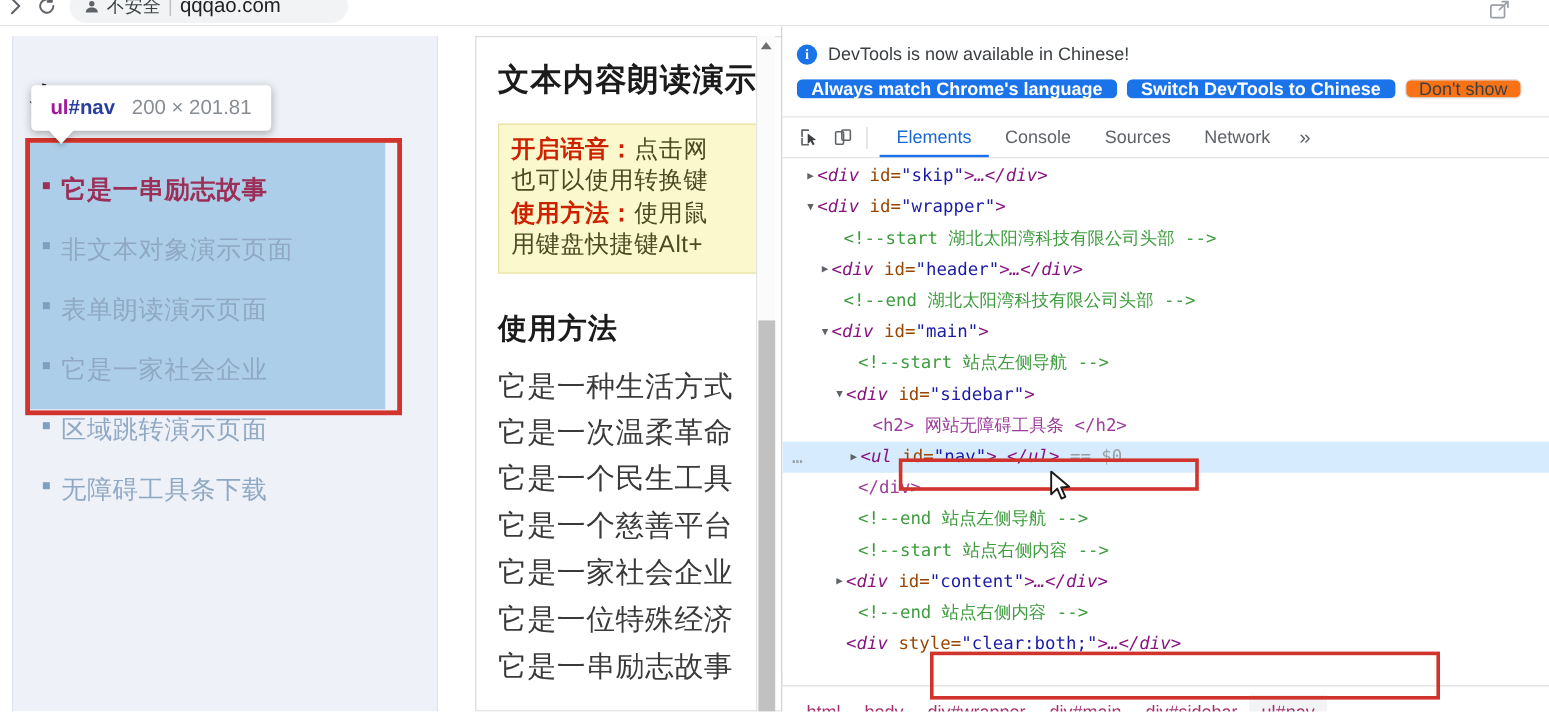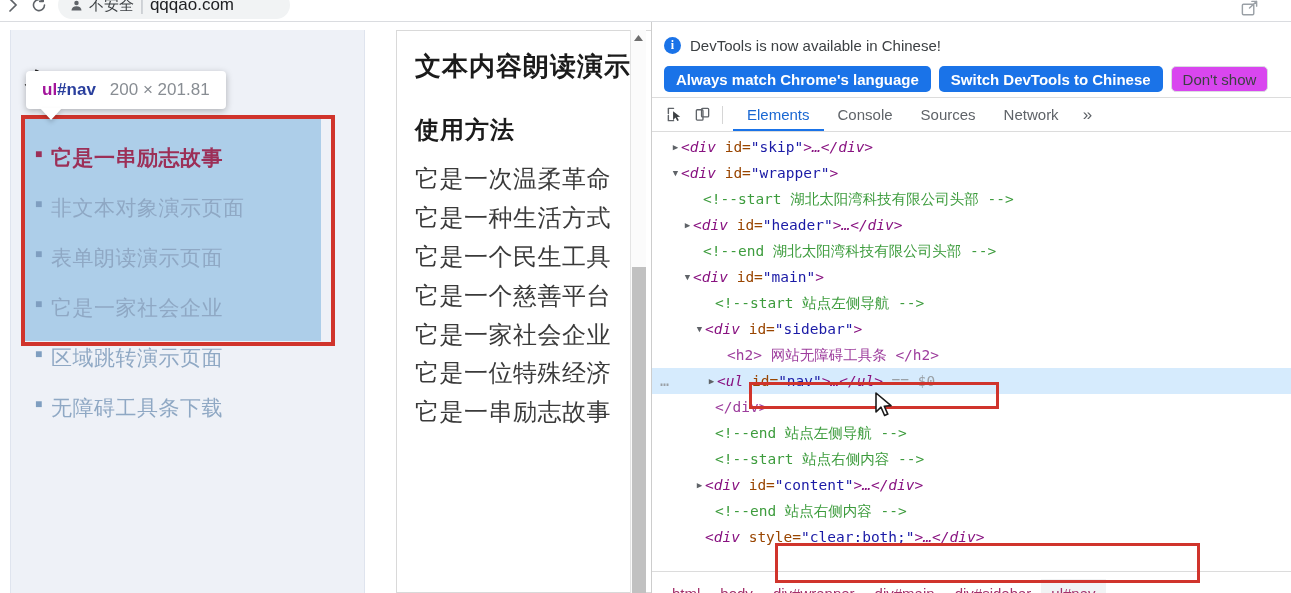--- a/index.html
+++ b/index.html
@@ -236,30 +236,30 @@
     flex: none;
   }
   #dt-banner .banner-text {
     font-size: 15px; color: #3c4043; white-space: nowrap;
   }
   #dt-banner .banner-actions {
     margin-top: 10px;
     display: flex; align-items: center; gap: 8px;
   }
   .dt-btn {
-    height: 26px;
+    height: 16px;
     border-radius: 5px;
     font-size: 15px;
     display: flex; align-items: center;
     padding: 0 11px;
     white-space: nowrap;
     border: 1px solid transparent;
   }
   .dt-btn.primary { background: #1a73e8; color: #ffffff; font-weight: bold; }
-  .dt-btn.secondary { background: #d946ef; color: #3c4043; border-color: #dadce0; }
+  .dt-btn.secondary { background: #f97316; color: #3c4043; border-color: #dadce0; }
 
   
   #dt-tabs {
     position: absolute; left: 0; top: 76px;
     width: 640px; height: 34px;
     background: #ffffff;
     border-bottom: 1px solid #dcdcdc;
     display: flex; align-items: center;
     padding-left: 8px;
   }
@@ -434,24 +434,30 @@
   <div id="inspect-tooltip">
     <span class="tt-tag">
       <span class="t-el">ul</span><span class="t-id">#nav</span>
     </span>
     <span class="tt-size">200 × 201.81</span>
   </div>
   <div id="tooltip-arrow"></div>
 
   <div id="site-content">
     <div id="content-h1">文本内容朗读演示</div>
+    <div id="notice-box">
+      <p><span class="k">开启语音：</span><span>点击网</span></p>
+      <p><span>也可以使用转换键</span></p>
+      <p><span class="k">使用方法：</span><span>使用鼠</span></p>
+      <p><span>用键盘快捷键Alt+</span></p>
+    </div>
     <div id="content-h2">使用方法</div>
     <div id="content-lines">
+      <p>它是一种生活方式</p>
       <p>它是一次温柔革命</p>
-      <p>它是一种生活方式</p>
       <p>它是一个民生工具</p>
       <p>它是一个慈善平台</p>
       <p>它是一家社会企业</p>
       <p>它是一位特殊经济</p>
       <p>它是一串励志故事</p>
     </div>
   </div>
 
   <div id="page-scrollbar">
     <div class="sb-arrow">

